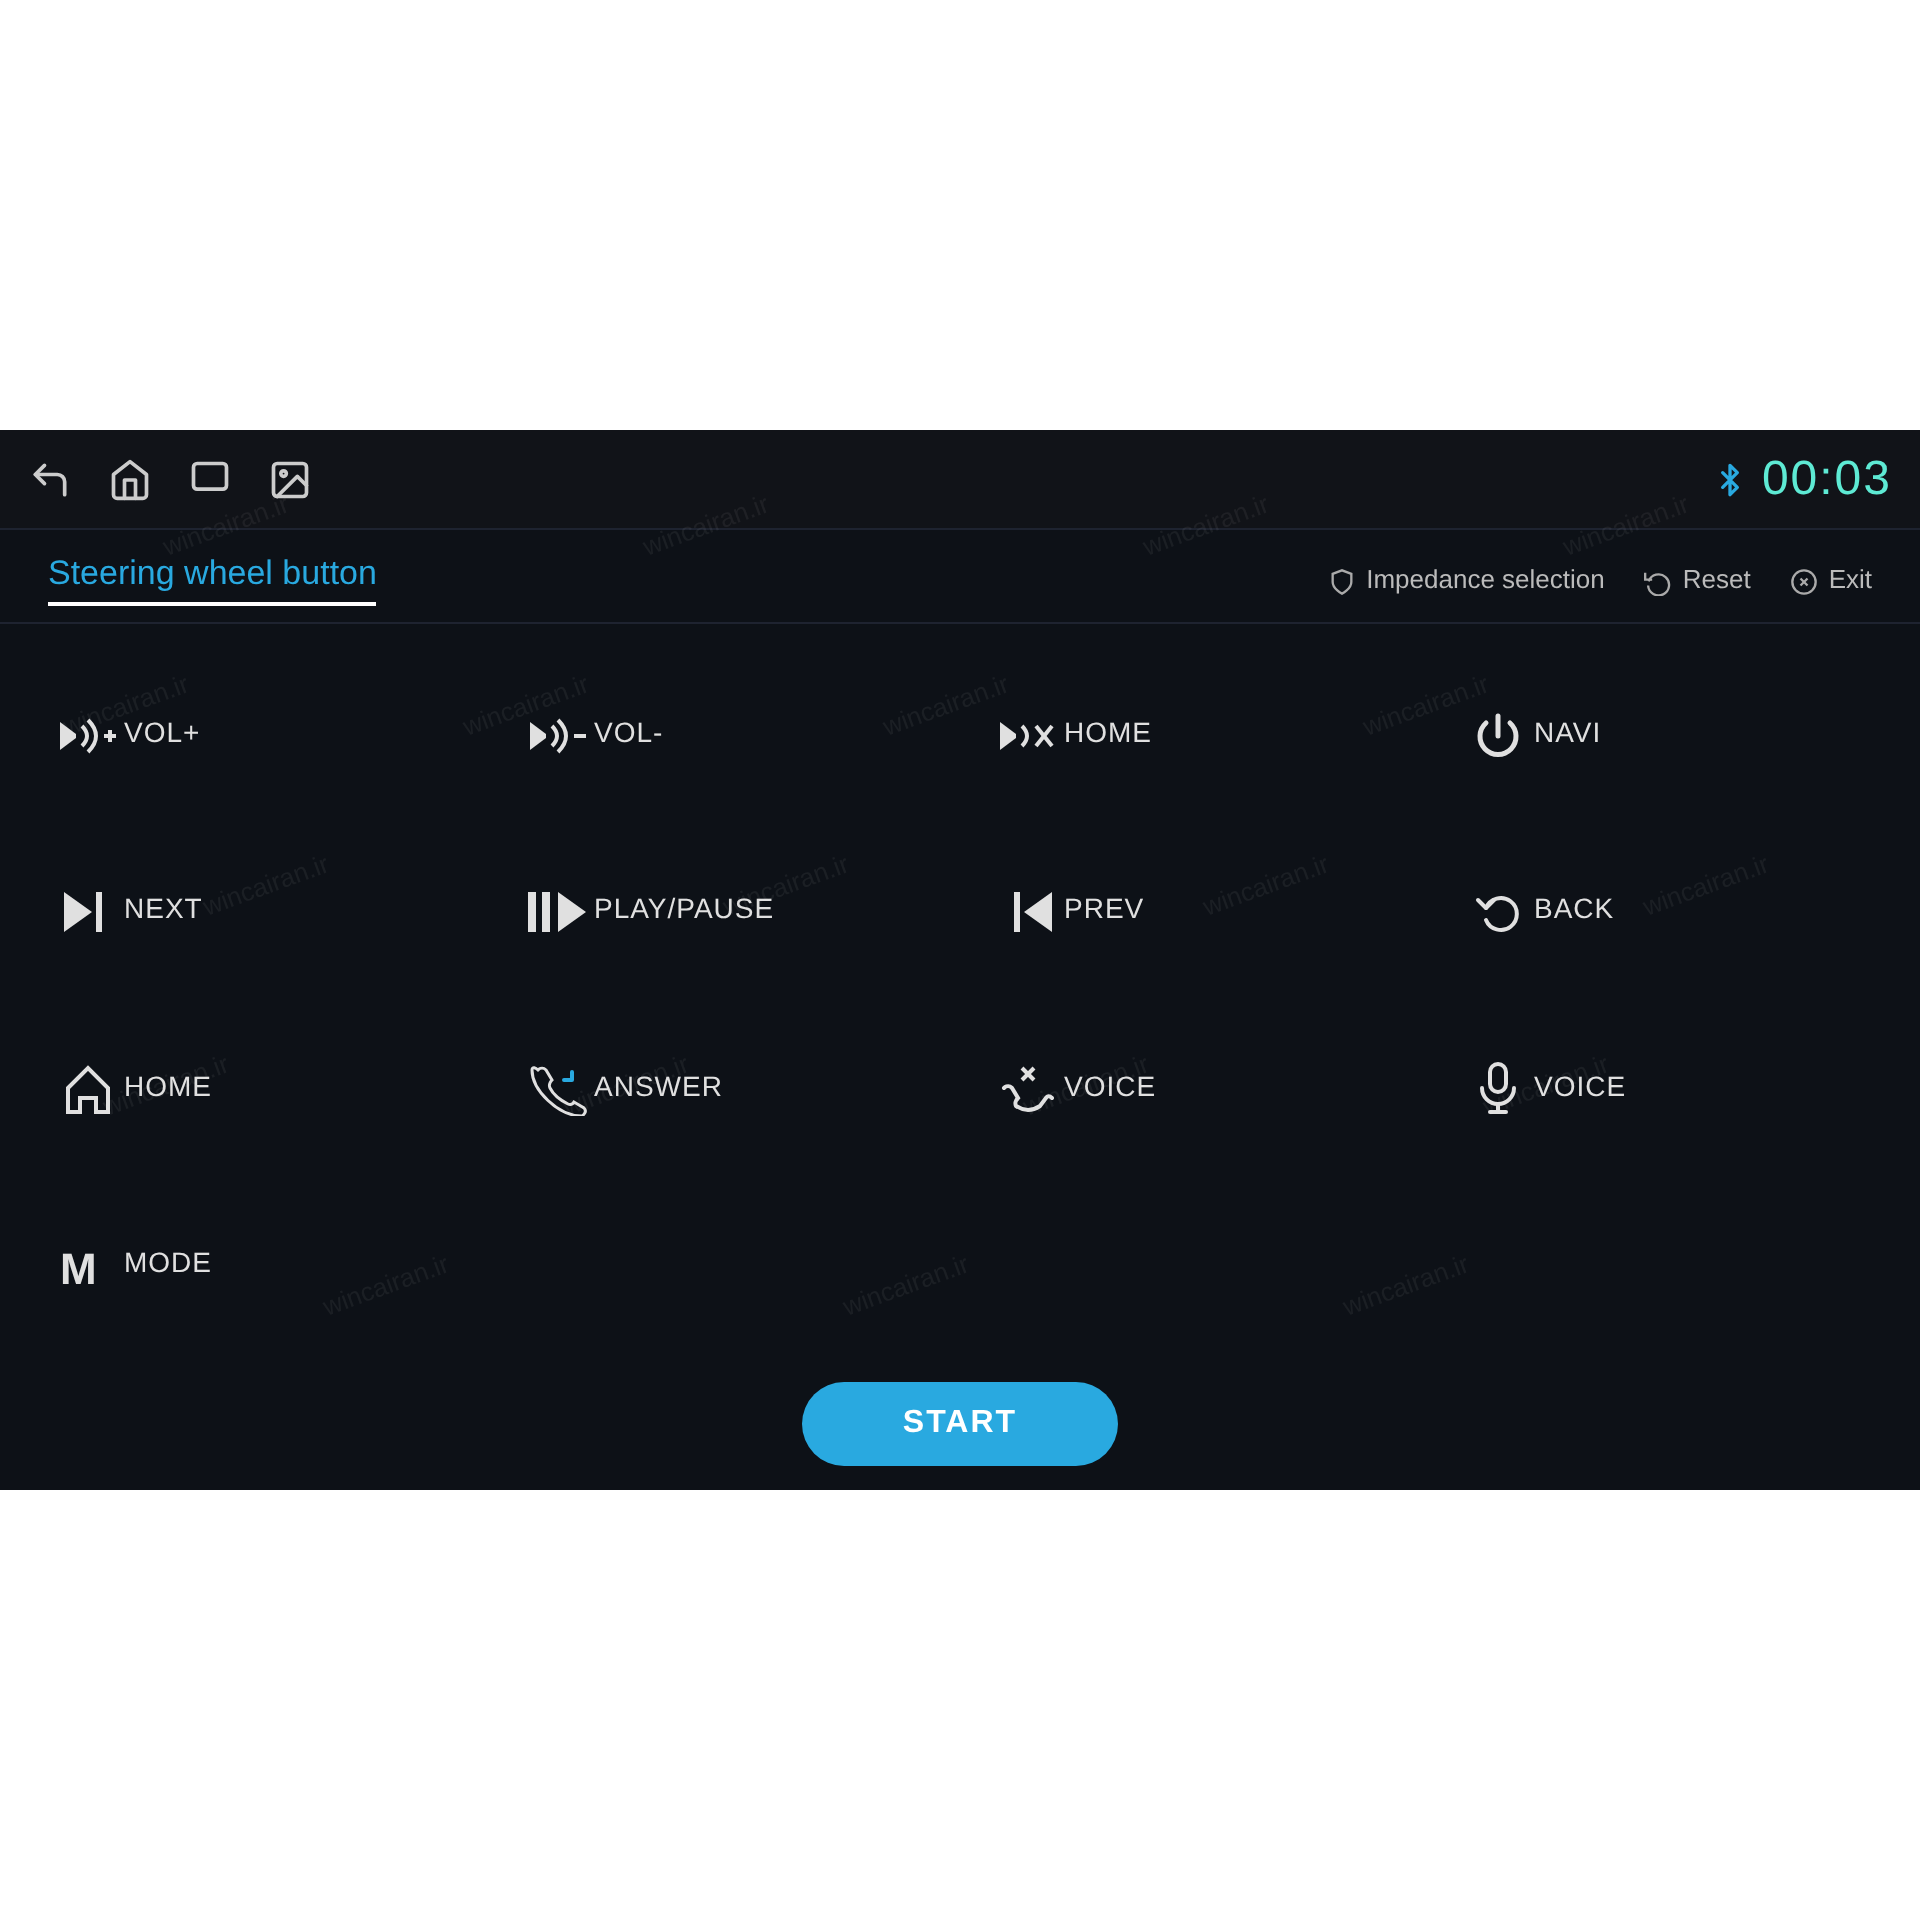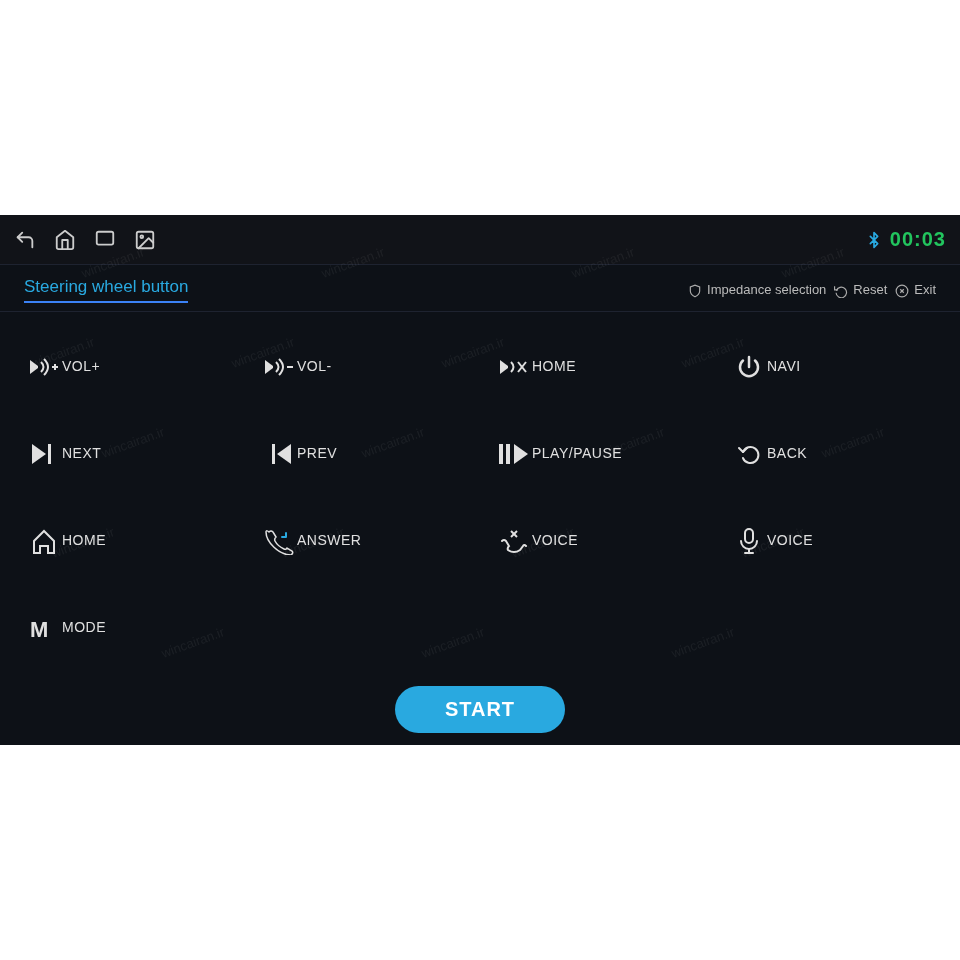--- a/index.html
+++ b/index.html
@@ -70,23 +70,23 @@
       font-size: 18px;
       cursor: pointer;
       display: flex;
       align-items: center;
     }
     .bluetooth-icon {
       color: #29a9e0;
       font-size: 18px;
     }
     .clock {
-      color: #22c55e;
-      font-size: 20px;
-      font-weight: bold;
+      color: #5eead4;
+      font-size: 24px;
+      font-weight: normal;
       letter-spacing: 1px;
     }
 
     
     .content {
       flex: 1;
       display: flex;
       flex-direction: column;
       padding: 0;
     }
@@ -95,28 +95,28 @@
     .header-row {
       display: flex;
       align-items: center;
       padding: 12px 24px 8px 24px;
       border-bottom: 1px solid #1e2330;
     }
     .page-title {
       color: #29a9e0;
       font-size: 17px;
       font-weight: 500;
-      border-bottom: 2px solid #3b82f6;
+      border-bottom: 2px solid #ffffff;
       padding-bottom: 4px;
     }
     .header-actions {
       margin-left: auto;
       display: flex;
       align-items: center;
-      gap: 8px;
+      gap: 20px;
     }
     .header-action-item {
       display: flex;
       align-items: center;
       gap: 5px;
       color: #bbb;
       font-size: 13px;
       cursor: pointer;
     }
     .header-action-item .action-icon {
@@ -156,21 +156,21 @@
 
     
     .start-btn-row {
       display: flex;
       justify-content: center;
       padding: 6px 0 12px 0;
     }
     .start-btn {
       background: #29a9e0;
       color: #fff;
-      font-size: 20px;
+      font-size: 16px;
       font-weight: bold;
       padding: 12px 50px;
       border-radius: 30px;
       border: none;
       cursor: pointer;
       letter-spacing: 1px;
     }
 
     
     svg { display: inline-block; vertical-align: middle; }
@@ -332,37 +332,37 @@
           <svg width="28" height="26" viewBox="0 0 28 26" fill="none">
             <polygon points="2,3 16,13 2,23" fill="#e0e0e0"></polygon>
             <rect x="18" y="3" width="3" height="20" fill="#e0e0e0"></rect>
           </svg>
         </span>
         <span class="btn-label">NEXT</span>
       </div>
 
       <div class="btn-cell">
         <span class="btn-icon">
-          <svg width="28" height="26" viewBox="0 0 28 26" fill="none">
-            <polygon points="26,3 12,13 26,23" fill="#e0e0e0"></polygon>
-            <rect x="7" y="3" width="3" height="20" fill="#e0e0e0"></rect>
-          </svg>
-        </span>
-        <span class="btn-label">PREV</span>
-      </div>
-
-      <div class="btn-cell">
-        <span class="btn-icon">
           <svg width="32" height="26" viewBox="0 0 32 26" fill="none">
             <rect x="1" y="3" width="4" height="20" fill="#e0e0e0"></rect>
             <rect x="8" y="3" width="4" height="20" fill="#e0e0e0"></rect>
             <polygon points="16,3 30,13 16,23" fill="#e0e0e0"></polygon>
           </svg>
         </span>
         <span class="btn-label">PLAY/PAUSE</span>
+      </div>
+
+      <div class="btn-cell">
+        <span class="btn-icon">
+          <svg width="28" height="26" viewBox="0 0 28 26" fill="none">
+            <polygon points="26,3 12,13 26,23" fill="#e0e0e0"></polygon>
+            <rect x="7" y="3" width="3" height="20" fill="#e0e0e0"></rect>
+          </svg>
+        </span>
+        <span class="btn-label">PREV</span>
       </div>
 
       <div class="btn-cell">
         <span class="btn-icon">
           <svg width="28" height="28" viewBox="0 0 28 28" fill="none">
             <path d="M8 12 A8 8 0 1 1 8 18" stroke="#e0e0e0" stroke-width="2" fill="none" stroke-linecap="round"></path>
             <polyline points="4,8 8,12 12,8" stroke="#e0e0e0" stroke-width="2" fill="none" stroke-linecap="round" stroke-linejoin="round"></polyline>
           </svg>
         </span>
         <span class="btn-label">BACK</span>

